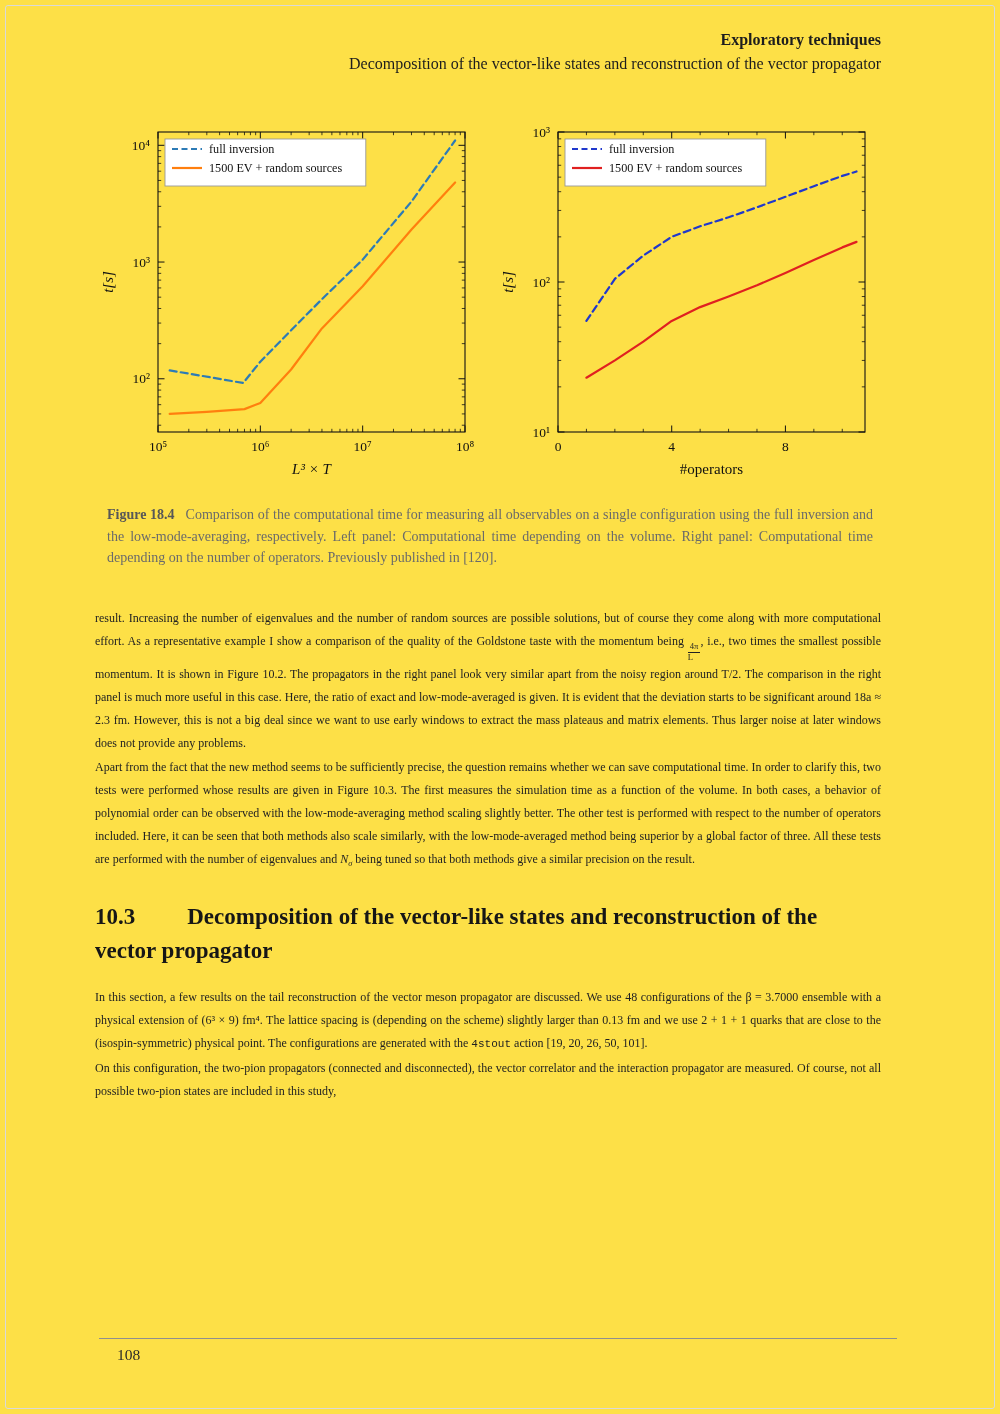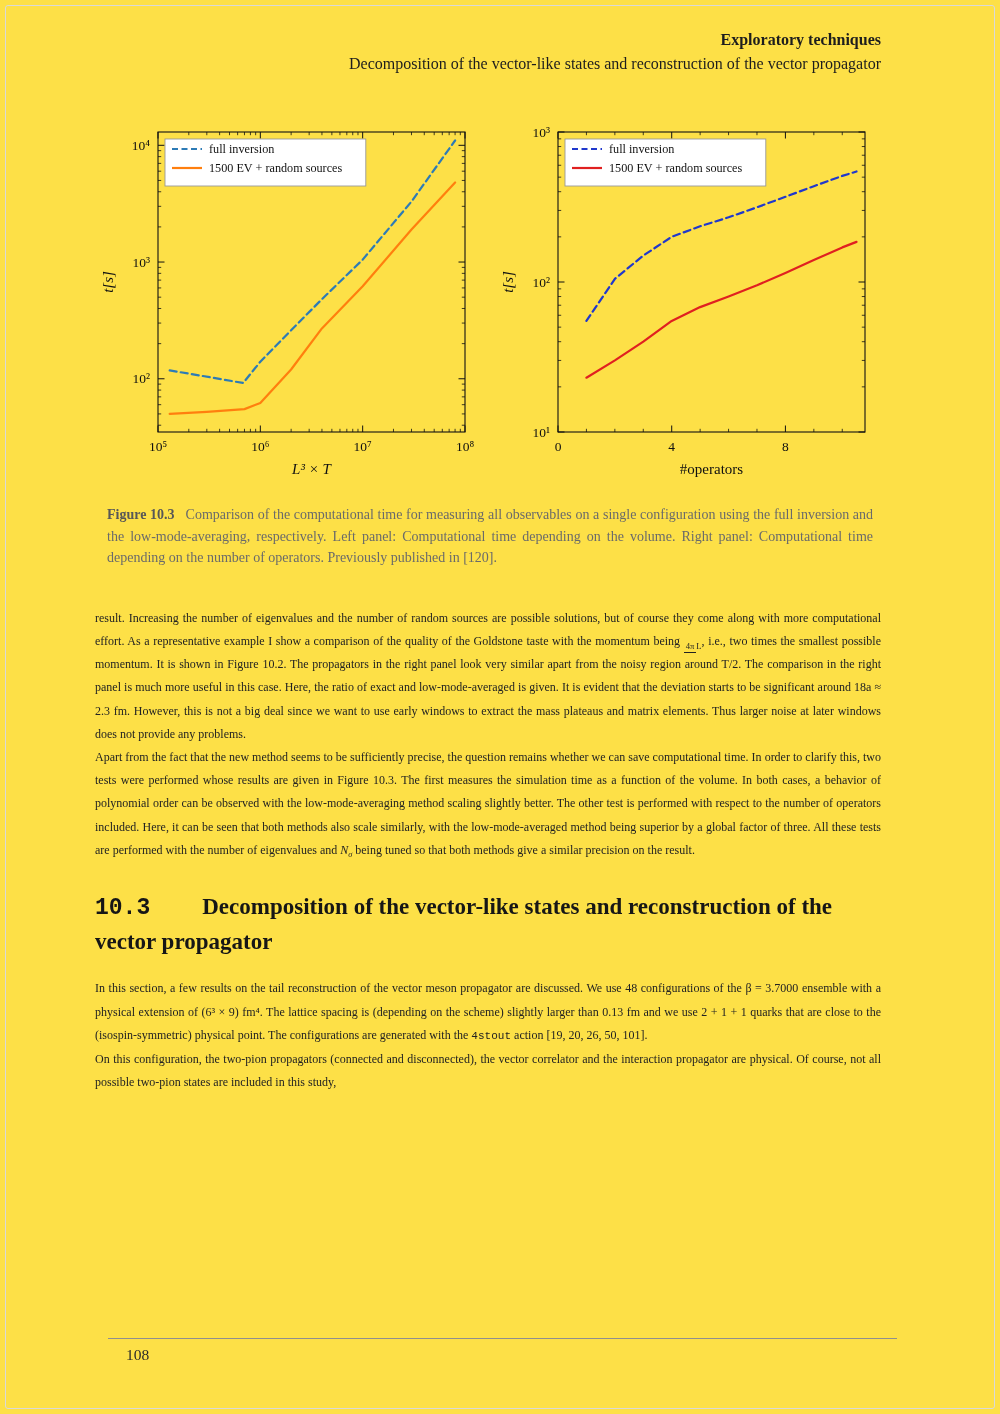--- a/index.html
+++ b/index.html
@@ -8,28 +8,28 @@
   .page-frame{position:absolute;inset:5px;border:1px solid #d9d9d9;border-radius:3px;pointer-events:none;}
   .content{position:absolute;left:95px;top:0;width:786px;}
   .header{margin-top:28px;text-align:right;font-size:16px;line-height:24px;color:#1d1d1d;}
   .header .kicker{font-weight:bold;}
   .figure-row{margin-top:44px;display:flex;justify-content:center;gap:20px;}
   .chart{width:380px;height:362px;}
   .caption{margin:22px 8px 0 12px;font-size:14px;line-height:21.5px;color:#6a6a6a;text-align:justify;}
   .caption b{color:#575757;margin-right:11px;}
   .bodytext{margin-top:38px;font-size:12px;line-height:23.2px;text-align:justify;color:#222;}
   .bodytext p{margin:0;}
-  .frac{display:inline-flex;flex-direction:row;align-items:flex-start;vertical-align:-0.55em;
+  .frac{display:inline-flex;flex-direction:column;align-items:flex-start;vertical-align:-0.55em;
         font-size:0.72em;line-height:1.12;}
   .frac .num{border-bottom:1px solid currentColor;padding:0 2px;}
   sub{font-size:0.68em;}
   .mono{font-family:Liberation Mono, monospace;font-size:0.92em;}
   .section-heading{margin:24px 0 18px 0;font-size:23px;font-weight:bold;line-height:34px;color:#161616;}
-  .section-heading .secnum{margin-right:52px;font-family:Liberation Mono, monospace;}
-  .footer{position:absolute;left:108px;right:103px;bottom:50px;}
+  .section-heading .secnum{margin-right:52px;}
+  .footer{position:absolute;left:99px;right:103px;bottom:50px;}
   .footer-rule{border-top:1px solid #8f8f8f;}
   .page-number{padding-top:7px;margin-left:18px;font-size:15.5px;color:#2a2a2a;}
 </style>
 </head>
 <body>
 
 <div class="page">
   <div class="page-frame"></div>
 
   <div class="content">
@@ -250,35 +250,35 @@
               <line x1="74" y1="29" x2="104" y2="29" stroke="#2038cc" stroke-width="2.2" stroke-dasharray="6,3.5"></line>
               <text x="111" y="33" fill="#111" text-anchor="start" font-family="&quot;Liberation Serif&quot;,&quot;DejaVu Serif&quot;,serif" font-size="12.2">full inversion</text>
               <line x1="74" y1="48" x2="104" y2="48" stroke="#e02020" stroke-width="2.2"></line>
               <text x="111" y="52" fill="#111" text-anchor="start" font-family="&quot;Liberation Serif&quot;,&quot;DejaVu Serif&quot;,serif" font-size="12.2">1500 EV + random sources</text>
             </g>
             <text x="213.5" y="354" fill="#111" text-anchor="middle" font-family="&quot;Liberation Serif&quot;,&quot;DejaVu Serif&quot;,serif" font-size="15">#operators</text>
             <text x="15" y="162" fill="#111" text-anchor="middle" font-family="&quot;Liberation Serif&quot;,&quot;DejaVu Serif&quot;,serif" font-size="15" font-style="italic" transform="rotate(-90 15 162)">t[s]</text>
           </svg></div>
     </div>
 
-    <p class="caption"><b>Figure 10.3</b><span>Comparison of the computational time for measuring all observables on a single configuration using the full inversion and the low-mode-averaging, respectively. Left panel: Computational time depending on the volume. Right panel: Computational time depending on the number of operators. Previously published in [120].</span></p>
+    <p class="caption"><b>Figure 18.4</b><span>Comparison of the computational time for measuring all observables on a single configuration using the full inversion and the low-mode-averaging, respectively. Left panel: Computational time depending on the volume. Right panel: Computational time depending on the number of operators. Previously published in [120].</span></p>
 
     <div class="bodytext">
       <p><span>result. Increasing the number of eigenvalues and the number of random sources are possible solutions, but of course they come along with more computational effort. As a representative example I show a comparison of the quality of the Goldstone taste with the momentum being </span><span class="frac">
             <span class="num">4π</span>
             <span class="den">L</span>
           </span><span>, i.e., two times the smallest possible momentum. It is shown in Figure 10.2. The propagators in the right panel look very similar apart from the noisy region around T/2. The comparison in the right panel is much more useful in this case. Here, the ratio of exact and low-mode-averaged is given. It is evident that the deviation starts to be significant around 18a ≈ 2.3 fm. However, this is not a big deal since we want to use early windows to extract the mass plateaus and matrix elements. Thus larger noise at later windows does not provide any problems.</span></p>
       <p><span>Apart from the fact that the new method seems to be sufficiently precise, the question remains whether we can save computational time. In order to clarify this, two tests were performed whose results are given in Figure 10.3. The first measures the simulation time as a function of the volume. In both cases, a behavior of polynomial order can be observed with the low-mode-averaging method scaling slightly better. The other test is performed with respect to the number of operators included. Here, it can be seen that both methods also scale similarly, with the low-mode-averaged method being superior by a global factor of three. All these tests are performed with the number of eigenvalues and </span><i><span>N</span><sub>σ</sub></i><span> being tuned so that both methods give a similar precision on the result.</span></p>
     </div>
 
     <h2 class="section-heading"><span class="secnum">10.3</span><span>Decomposition of the vector-like states and reconstruction of the vector propagator</span></h2>
 
     <div class="bodytext" style="margin-top:0;">
       <p><span>In this section, a few results on the tail reconstruction of the vector meson propagator are discussed. We use 48 configurations of the β = 3.7000 ensemble with a physical extension of (6³ × 9) fm⁴. The lattice spacing is (depending on the scheme) slightly larger than 0.13 fm and we use 2 + 1 + 1 quarks that are close to the (isospin-symmetric) physical point. The configurations are generated with the </span><code class="mono">4stout</code><span> action [19, 20, 26, 50, 101].</span></p>
-      <p>On this configuration, the two-pion propagators (connected and disconnected), the vector correlator and the interaction propagator are physical. Of course, not all possible two-pion states are included in this study,</p>
+      <p>On this configuration, the two-pion propagators (connected and disconnected), the vector correlator and the interaction propagator are measured. Of course, not all possible two-pion states are included in this study,</p>
     </div>
 
   </div>
 
   <div class="footer">
     <div class="footer-rule"></div>
     <div class="page-number">108</div>
   </div>
 </div>
 

